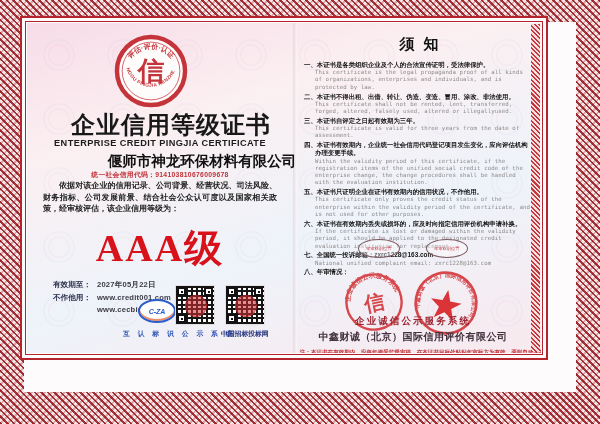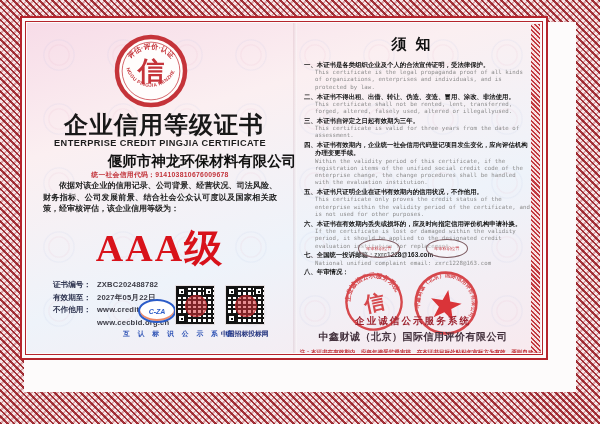--- a/index.html
+++ b/index.html
@@ -21,21 +21,21 @@
   .fold{position:absolute;left:266px;top:0;bottom:0;width:4px;
     background:linear-gradient(90deg, rgba(140,80,100,.14), rgba(255,255,255,.5));}
   .edge-strip{position:absolute;right:1px;top:1px;bottom:1px;width:9px;
     background-image:
       repeating-linear-gradient(45deg,#c2393f 0 1.5px, rgba(250,228,229,.9) 1.5px 3.2px),
       repeating-linear-gradient(-45deg,#c2393f 0 1.5px, transparent 1.5px 3.2px);}
 
   
   .lp{position:absolute;left:0;top:0;width:266px;height:100%;}
   .logo-wrap{position:absolute;left:87px;top:11px;width:74px;height:74px;}
-  .cert-title{position:absolute;left:4px;top:86px;width:266px;text-align:center;
+  .cert-title{position:absolute;left:11px;top:86px;width:266px;text-align:center;
     font-family:"Liberation Serif",serif;font-weight:bold;font-size:24px;color:#181818;letter-spacing:1px;}
   .cert-sub{position:absolute;left:0;top:115px;width:266px;text-align:center;
     font-weight:bold;font-size:9.2px;color:#1c1c1c;letter-spacing:.4px;}
   .company{position:absolute;left:0;top:129px;width:266px;text-align:center;
     font-family:"Liberation Serif",serif;font-weight:bold;font-size:14.5px;color:#111;margin-left:42px;}
   .code{position:absolute;left:0;top:147px;width:266px;text-align:center;
     font-size:6.8px;color:#c2333a;font-weight:bold;letter-spacing:.3px;}
   .intro{position:absolute;left:16px;top:157px;width:234px;
     font-size:8px;line-height:1.45;color:#232323;font-weight:bold;text-align:justify;text-indent:2em;}
   .rating{position:absolute;left:0;top:200px;width:266px;text-align:center;
@@ -60,21 +60,21 @@
   .qr .stamp{position:absolute;left:9px;top:9px;width:20px;height:20px;border-radius:50%;
     background:rgba(213,47,52,.55);border:1px solid rgba(190,30,35,.6);}
   .mutual-label{position:absolute;left:96px;top:306px;width:96px;text-align:center;
     font-size:6.8px;font-weight:bold;color:#2b50b4;letter-spacing:3px;white-space:nowrap;}
   .qr2-label{position:absolute;left:194px;top:306px;width:46px;text-align:center;
     font-size:6.8px;font-weight:bold;color:#23337e;white-space:nowrap;}
 
   
   .rp{position:absolute;left:266px;top:0;width:248px;height:100%;}
   .notice-title{position:absolute;left:0;top:12px;width:236px;text-align:center;
-    font-size:15px;font-weight:900;color:#111;letter-spacing:9px;text-indent:9px;}
+    font-size:15px;font-weight:900;color:#111;letter-spacing:9px;text-indent:9px;padding-left:8px;}
   .n-list{position:absolute;left:11px;top:38px;width:228px;}
   .n-item{margin-bottom:1.5px;}
   .n-zh{font-size:6.4px;line-height:1.28;color:#151515;font-weight:bold;padding-left:11px;text-indent:-11px;}
   .n-en{font-size:5.7px;line-height:1.28;color:#8b8b8b;padding-left:11px;
     font-family:"DejaVu Sans Mono",monospace;letter-spacing:.1px;}
   .ovals{position:absolute;left:0;top:216px;width:240px;display:flex;justify-content:center;gap:26px;}
   .oval{width:40px;height:17px;border:1px solid #7d5a60;border-radius:50%;
     display:flex;align-items:center;justify-content:center;background:rgba(255,255,255,.35);}
   .oval span{font-size:4.6px;color:#c2333a;white-space:nowrap;transform:scale(.92);}
   .seal{position:absolute;opacity:.92;}
@@ -116,24 +116,20 @@
 
         <div class="cert-title">企业信用等级证书</div>
         <div class="cert-sub">ENTERPRISE CREDIT PINGJIA CERTIFICATE</div>
         <div class="company">偃师市神龙环保材料有限公司</div>
         <div class="code">统一社会信用代码：914103810676009678</div>
         <div class="intro">依据对该企业的信用记录、公司背景、经营状况、司法风险、财务指标、公司发展前景、结合社会公众认可度以及国家相关政策，经审核评估，该企业信用等级为：</div>
         <div class="rating">AAA级</div>
 
         <div class="fields">
           <div class="frow">
-            <span class="flabel">证书编号：</span>
-            <span class="fvalue">ZXBC202488782</span>
-          </div>
-          <div class="frow">
             <span class="flabel">有效期至：</span>
             <span class="fvalue">2027年05月22日</span>
           </div>
           <div class="frow">
             <span class="flabel">不作他用：</span>
             <span class="fvalue">www.credit001.com</span>
           </div>
           <div class="frow">
             <span class="flabel"></span>
             <span class="fvalue">www.cecbid.org.cn</span>

